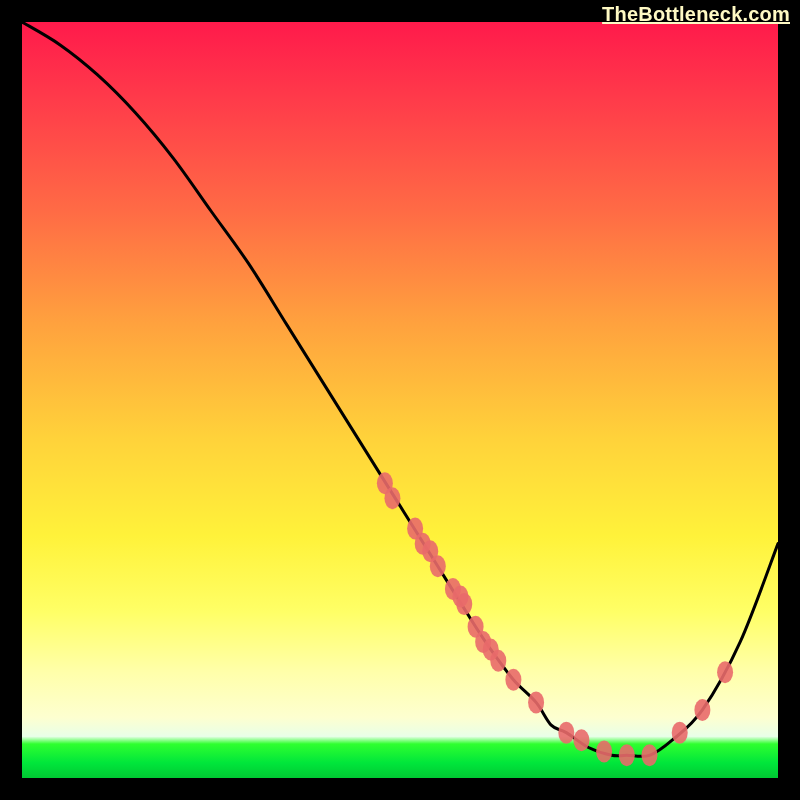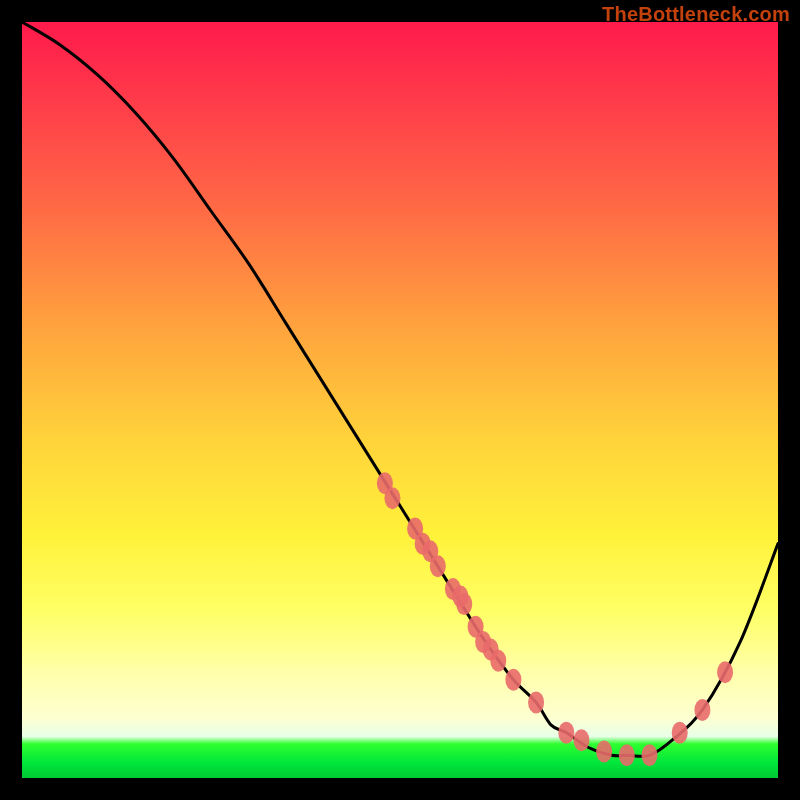--- a/index.html
+++ b/index.html
@@ -40,25 +40,26 @@
       #e8ffe8 94.5%,
       #2fff2f 95.5%,
       #00e63b 98%,
       #00c933 100%
     );
   }
   .watermark {
     position: absolute;
     top: 3px;
     right: 10px;
-    color: #c2410c;
+    color: #fef9c3;
     font-size: 20px;
     font-weight: 600;
     letter-spacing: 0.2px;
     user-select: none;
+    text-decoration: underline;
   }
   svg.curve {
     position: absolute;
     left: 0;
     top: 0;
     width: 756px;
     height: 756px;
     overflow: visible;
   }
 </style>

